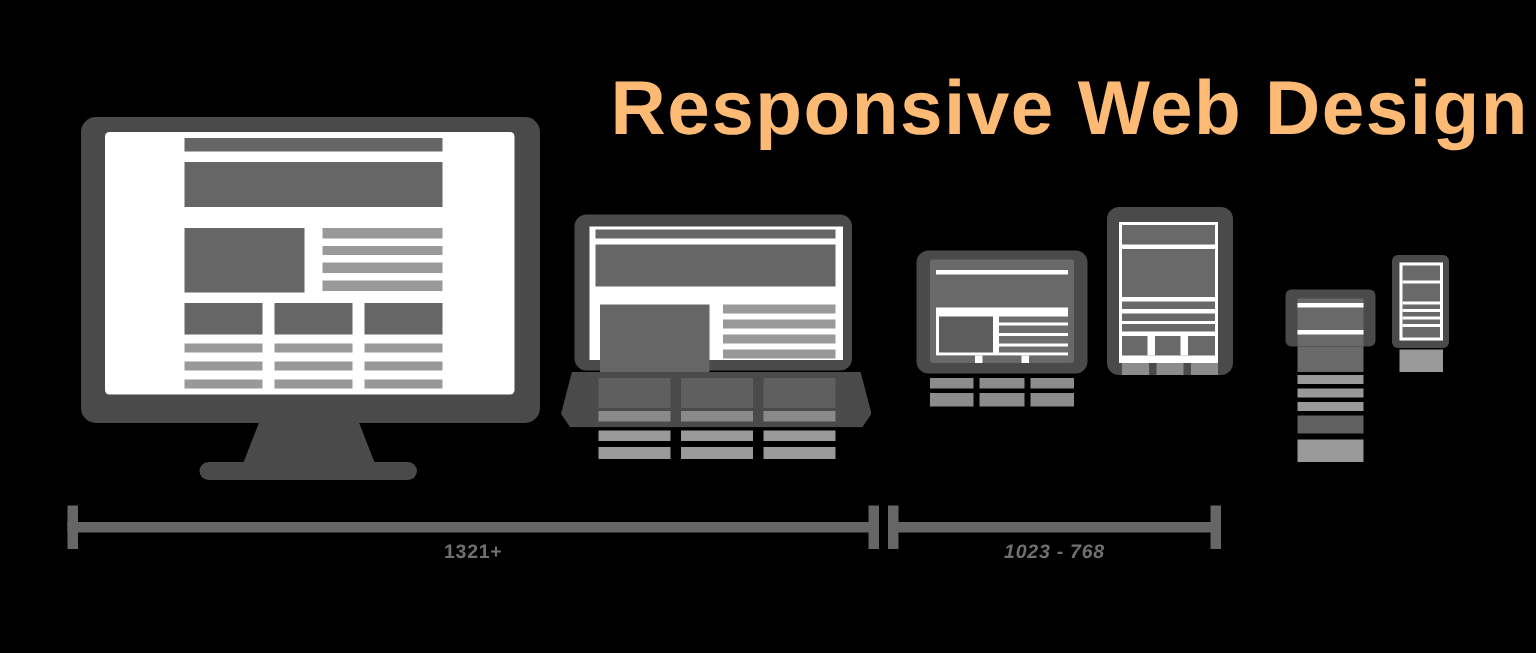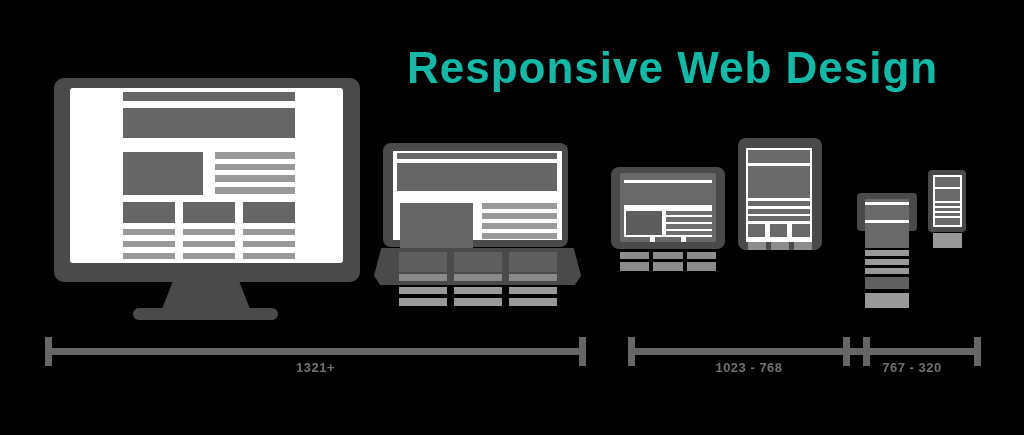--- a/index.html
+++ b/index.html
@@ -4,21 +4,21 @@
 <style>
   html,body{margin:0;padding:0;background:#000;}
   .stage{
     position:relative;width:1024px;height:435px;background:#000;overflow:hidden;
     font-family:"Liberation Sans", sans-serif;
   }
 
   
   .title{
     position:absolute;left:407px;top:44px;width:600px;height:62px;
-    font-size:44px;line-height:1.1;letter-spacing:1px;color:#14b8a6;font-weight:600;
+    font-size:51px;line-height:1.1;letter-spacing:1px;color:#fdba74;font-weight:600;
     white-space:nowrap;
   }
 
   
   .monitor-frame{position:absolute;left:54px;top:78px;width:306px;height:204px;background:#4a4a4a;border-radius:10px;}
   .monitor-screen{position:absolute;left:16px;top:10px;width:273px;height:175px;background:#ffffff;border-radius:3px;}
   .m-content{position:absolute;left:53px;top:4px;width:172px;height:168px;}
   .m-topbar{position:absolute;left:0;top:0;width:100%;height:9px;background:#666666;}
   .m-header{position:absolute;left:0;top:16px;width:100%;height:30px;background:#666666;}
   .m-left-box{position:absolute;left:0;top:60px;width:80px;height:43px;background:#666666;}
@@ -92,21 +92,21 @@
 
   
   .bracket{position:absolute;top:337px;height:42px;}
   .b-line{position:absolute;left:0;right:0;top:11px;height:7px;background:#666666;}
   .b-cap{position:absolute;top:0;width:7px;height:29px;background:#666666;}
   .b-cap-left{left:0;}
   .b-cap-right{right:0;}
   .b-label{position:absolute;left:0;top:23px;width:100%;text-align:center;
     color:#707070;font-size:13px;font-weight:bold;letter-spacing:0.5px;}
   .bracket-1{left:45px;width:541px;}
-  .bracket-2{left:628px;width:242px;}
+  .bracket-2{left:592px;width:222px;font-style:italic;}
   .bracket-3{left:843px;width:138px;}
 </style>
 </head>
 <body>
 
 <div class="stage">
 
   <div class="title">Responsive Web Design</div>
 
   <div class="monitor-frame">
@@ -266,20 +266,14 @@
     <div class="b-line"></div>
     <div class="b-cap b-cap-right"></div>
     <div class="b-label">1321+</div>
   </div>
   <div class="bracket bracket-2">
     <div class="b-cap b-cap-left"></div>
     <div class="b-line"></div>
     <div class="b-cap b-cap-right"></div>
     <div class="b-label">1023 - 768</div>
   </div>
-  <div class="bracket bracket-3">
-    <div class="b-cap b-cap-left"></div>
-    <div class="b-line"></div>
-    <div class="b-cap b-cap-right"></div>
-    <div class="b-label">767 - 320</div>
-  </div>
 
 </div>
 
 </body></html>

